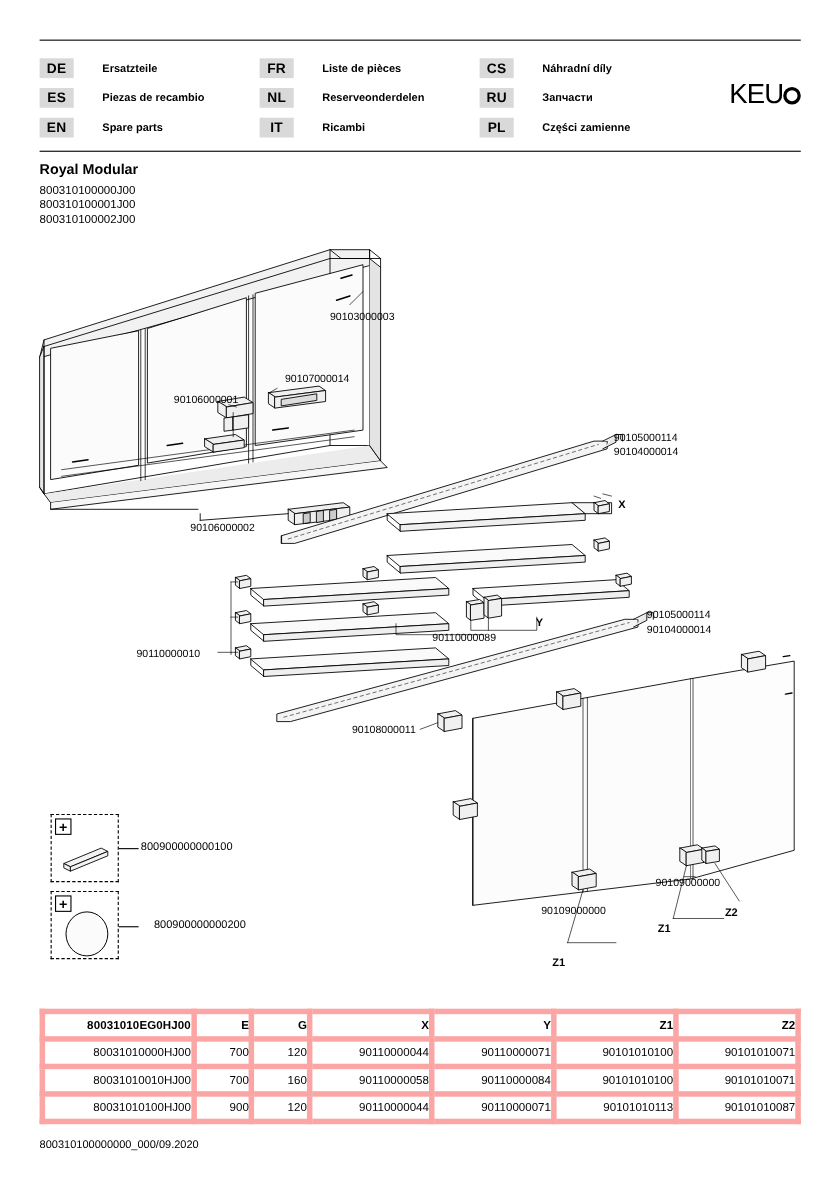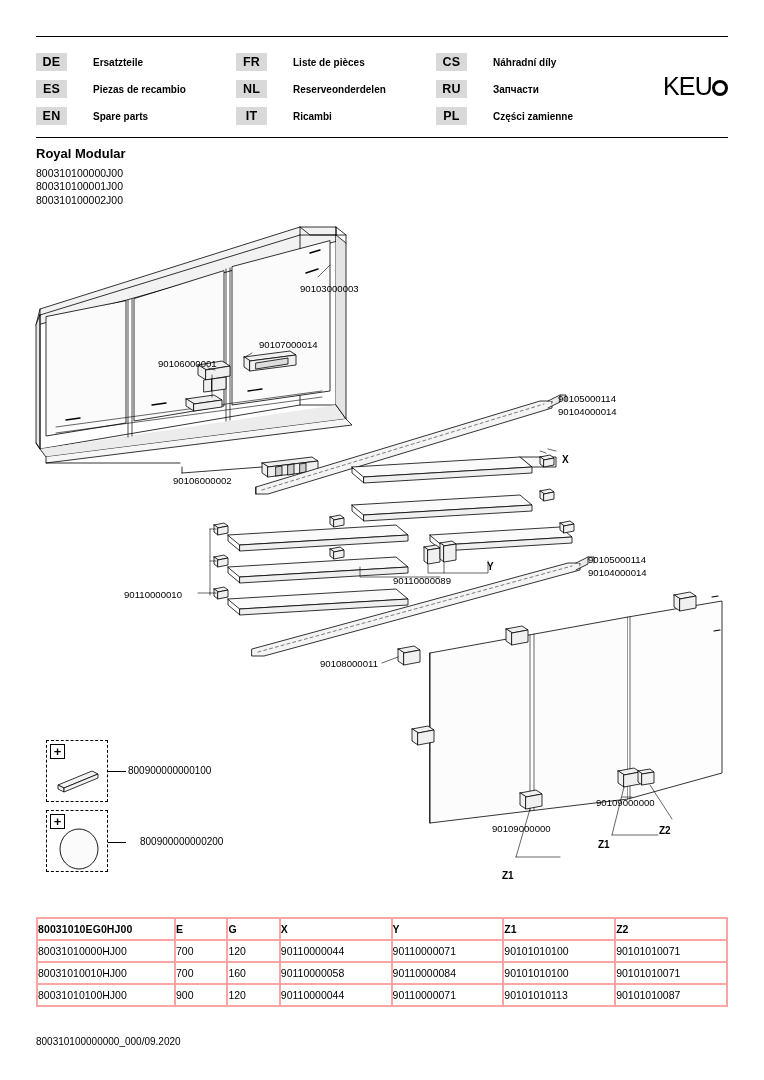--- a/index.html
+++ b/index.html
@@ -140,22 +140,22 @@
   
   .tbl {
     position: absolute;
     left: 36px;
     top: 917px;
     width: 692px;
     border-collapse: collapse;
     font-size: 10.5px;
   }
   .tbl td, .tbl th {
-    border: 2px solid #fca5a5;
-    text-align: left;
+    border: 5px solid #fca5a5;
+    text-align: right;
     height: 20px;
     font-weight: normal;
     padding: 0;
   }
   .tbl thead th {
     font-weight: bold;
     font-size: 10.5px;
   }
   .tbl thead th.head-first { letter-spacing: .1px; }
   .col-first { width: 138px; }

